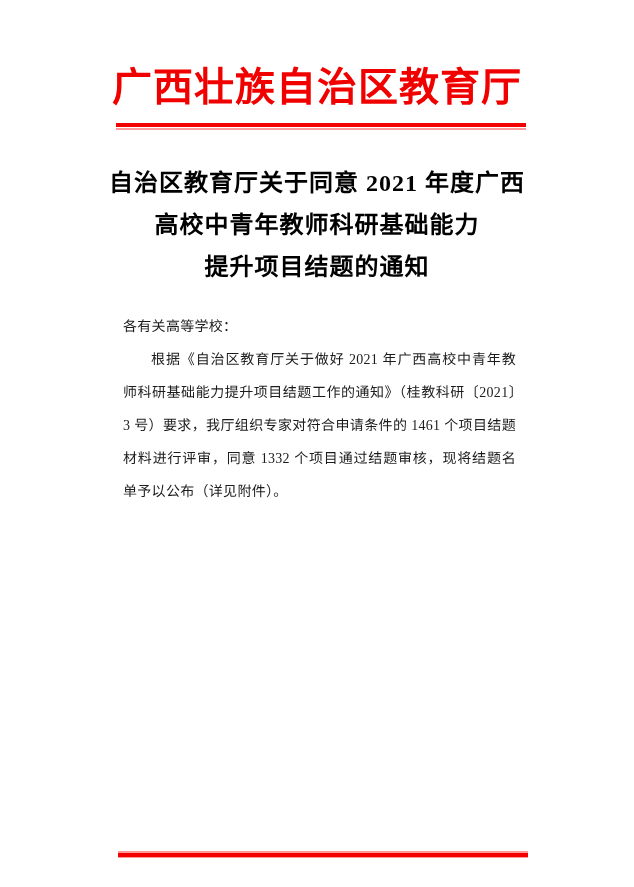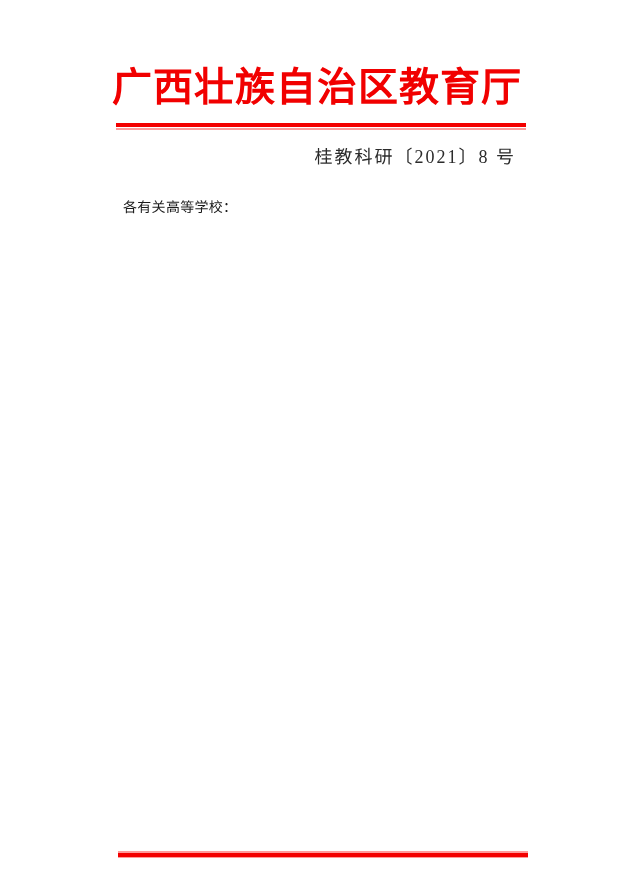--- a/index.html
+++ b/index.html
@@ -99,25 +99,28 @@
 <div class="page">
 
   <div class="agency">广西壮族自治区教育厅</div>
 
   <div class="rule-top">
     <div class="thick"></div>
     <div class="gap"></div>
     <div class="thin"></div>
   </div>
 
-  <div class="doc-number">桂教科研〔2021〕8 号</div>
 
+  <div class="doc-title">自治区教育厅关于同意 2021 年度广西
+高校中青年教师科研基础能力
+提升项目结题的通知</div>
 
   <div class="doc-body">
     <p class="salutation">各有关高等学校：</p>
+    <p>根据《自治区教育厅关于做好 2021 年广西高校中青年教师科研基础能力提升项目结题工作的通知》（桂教科研〔2021〕3 号）要求，我厅组织专家对符合申请条件的 1461 个项目结题材料进行评审，同意 1332 个项目通过结题审核，现将结题名单予以公布（详见附件）。</p>
   </div>
 
   <div class="rule-bottom">
     <div class="thin-top"></div>
     <div class="thick"></div>
     <div class="thin-bottom"></div>
   </div>
 
 </div>
 

